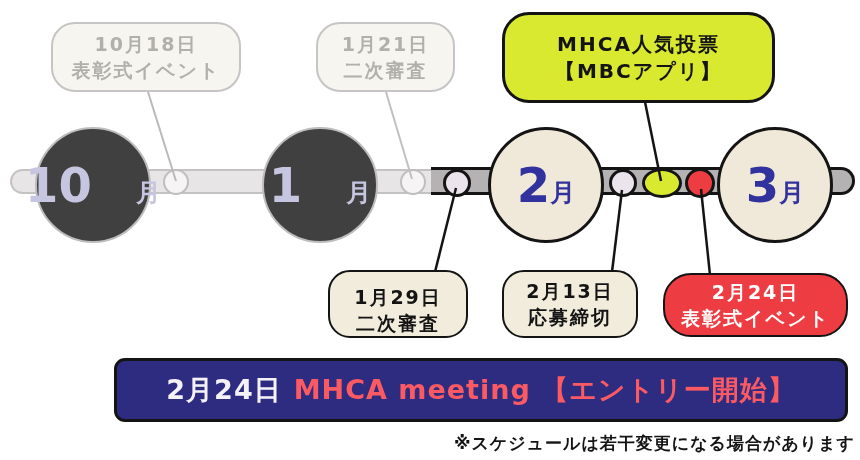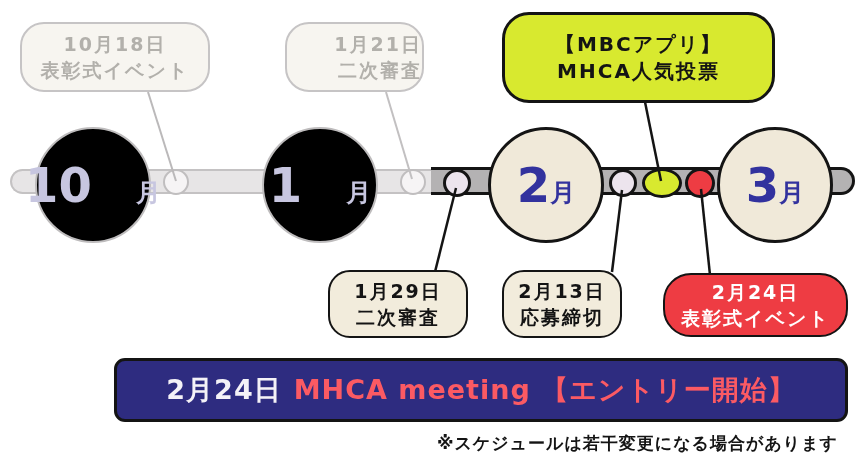--- a/index.html
+++ b/index.html
@@ -22,74 +22,74 @@
   .bar-active {
     left: 431px; top: 167px; width: 424px; height: 28px;
     background: #b4b2b3; border: 3px solid #141414;
     border-radius: 0 14px 14px 0; border-left: none;
   }
   
   .month {
     position: absolute; width: 116px; height: 116px; border-radius: 50%;
     box-sizing: border-box; display: flex; align-items: center; justify-content: center;
   }
-  .month.past { background: #000000; border: 2.5px solid #bebcbd; color: #c7c6e0; gap: 44px; }
+  .month.past { background: #404040; border: 2.5px solid #bebcbd; color: #c7c6e0; gap: 44px; }
   .month.active { background: #f0e9d9; border: 3px solid #141414; color: #32329e; }
   .month .num { font-size: 48px; line-height: 1; }
   .month .suffix { font-size: 25px; line-height: 1; margin-top: 14px; }
   
   .dot { position: absolute; box-sizing: border-box; border-radius: 50%; }
   .dot-past { width: 26px; height: 26px; background: #f6f4f5; border: 2px solid #c0bebf; }
   .dot-active { width: 28px; height: 28px; background: #ece4ed; border: 3px solid #141414; }
   .dot-vote { width: 40px; height: 30px; background: #d8e92f; border: 3px solid #141414; }
   .dot-award { width: 30px; height: 30px; background: #ee3c43; border: 3px solid #141414; }
   
   #lines { position: absolute; left: 0; top: 0; pointer-events: none; }
   
   .callout {
     position: absolute; box-sizing: border-box;
     display: flex; flex-direction: column; align-items: center; justify-content: center;
     text-align: center; letter-spacing: 2px;
   }
   .callout .ln { line-height: 26px; white-space: nowrap; }
   .callout-past {
     background: #f7f5f0; border: 2.5px solid #c6c4c5; border-radius: 24px;
-    color: #b2b0ab; font-size: 19px;
+    color: #b2b0ab; font-size: 19px; margin-left: 31px;
   }
   .callout-vote {
     background: #d8e92f; border: 3px solid #141414; border-radius: 27px;
     color: #141414; font-size: 20px;
   }
   .callout-vote .ln { line-height: 27px; }
   .callout-cream {
     background: #f2ecdc; border: 2.5px solid #141414; border-radius: 22px;
     color: #141414; font-size: 19px;
   }
   .callout-red {
     background: #ee3c43; border: 2.5px solid #141414; border-radius: 28px;
     color: #ffffff; font-size: 19px;
   }
   #callout-entry-start   { left: 20px;  top: 22px;  width: 190px; height: 70px; }
-  #callout-entry-deadline{ left: 285px; top: 22px;  width: 139px; height: 70px; align-items: flex-end; }
+  #callout-entry-deadline{ left: 285px; top: 22px;  width: 139px; height: 70px; }
   #callout-vote          { left: 502px; top: 12px;  width: 273px; height: 91px; }
-  #callout-first         { left: 328px; top: 270px; width: 140px; height: 68px; }
-  #callout-second        { left: 502px; top: 270px; width: 120px; height: 68px; }
+  #callout-first         { left: 328px; top: 270px; width: 140px; height: 68px; justify-content: flex-end; }
+  #callout-second        { left: 502px; top: 270px; width: 136px; height: 68px; }
   #callout-award         { left: 663px; top: 273px; width: 185px; height: 64px; }
   
   #banner {
     position: absolute; left: 114px; top: 358px; width: 734px; height: 64px;
     box-sizing: border-box; background: #2e2c80; border: 3px solid #141414;
     border-radius: 11px; display: flex; align-items: center; justify-content: center;
     font-size: 27px; letter-spacing: 1px; white-space: nowrap;
   }
   #banner .b-date { color: #f4f2f7; margin-right: 12px; }
   #banner .b-event { color: #fb5a63; }
   
   #footnote {
-    position: absolute; right: 22px; top: 432px;
+    position: absolute; right: 5px; top: 432px;
     font-size: 17px; color: #141414; letter-spacing: 1px; white-space: nowrap; text-align: center;
   }
 </style>
 </head>
 <body>
 
 <div id="stage">
 
   <div class="bar bar-past"></div>
   <div class="bar bar-active"></div>
@@ -129,22 +129,22 @@
 
   <div id="callout-entry-start" class="callout callout-past">
     <span class="ln">10月18日</span>
     <span class="ln">表彰式イベント</span>
   </div>
   <div id="callout-entry-deadline" class="callout callout-past">
     <span class="ln">1月21日</span>
     <span class="ln">二次審査</span>
   </div>
   <div id="callout-vote" class="callout callout-vote">
+    <span class="ln">MHCA人気投票</span>
     <span class="ln">【MBCアプリ】</span>
-    <span class="ln">MHCA人気投票</span>
   </div>
   <div id="callout-first" class="callout callout-cream">
     <span class="ln">1月29日</span>
     <span class="ln">二次審査</span>
   </div>
   <div id="callout-second" class="callout callout-cream">
     <span class="ln">2月13日</span>
     <span class="ln">応募締切</span>
   </div>
   <div id="callout-award" class="callout callout-red">

